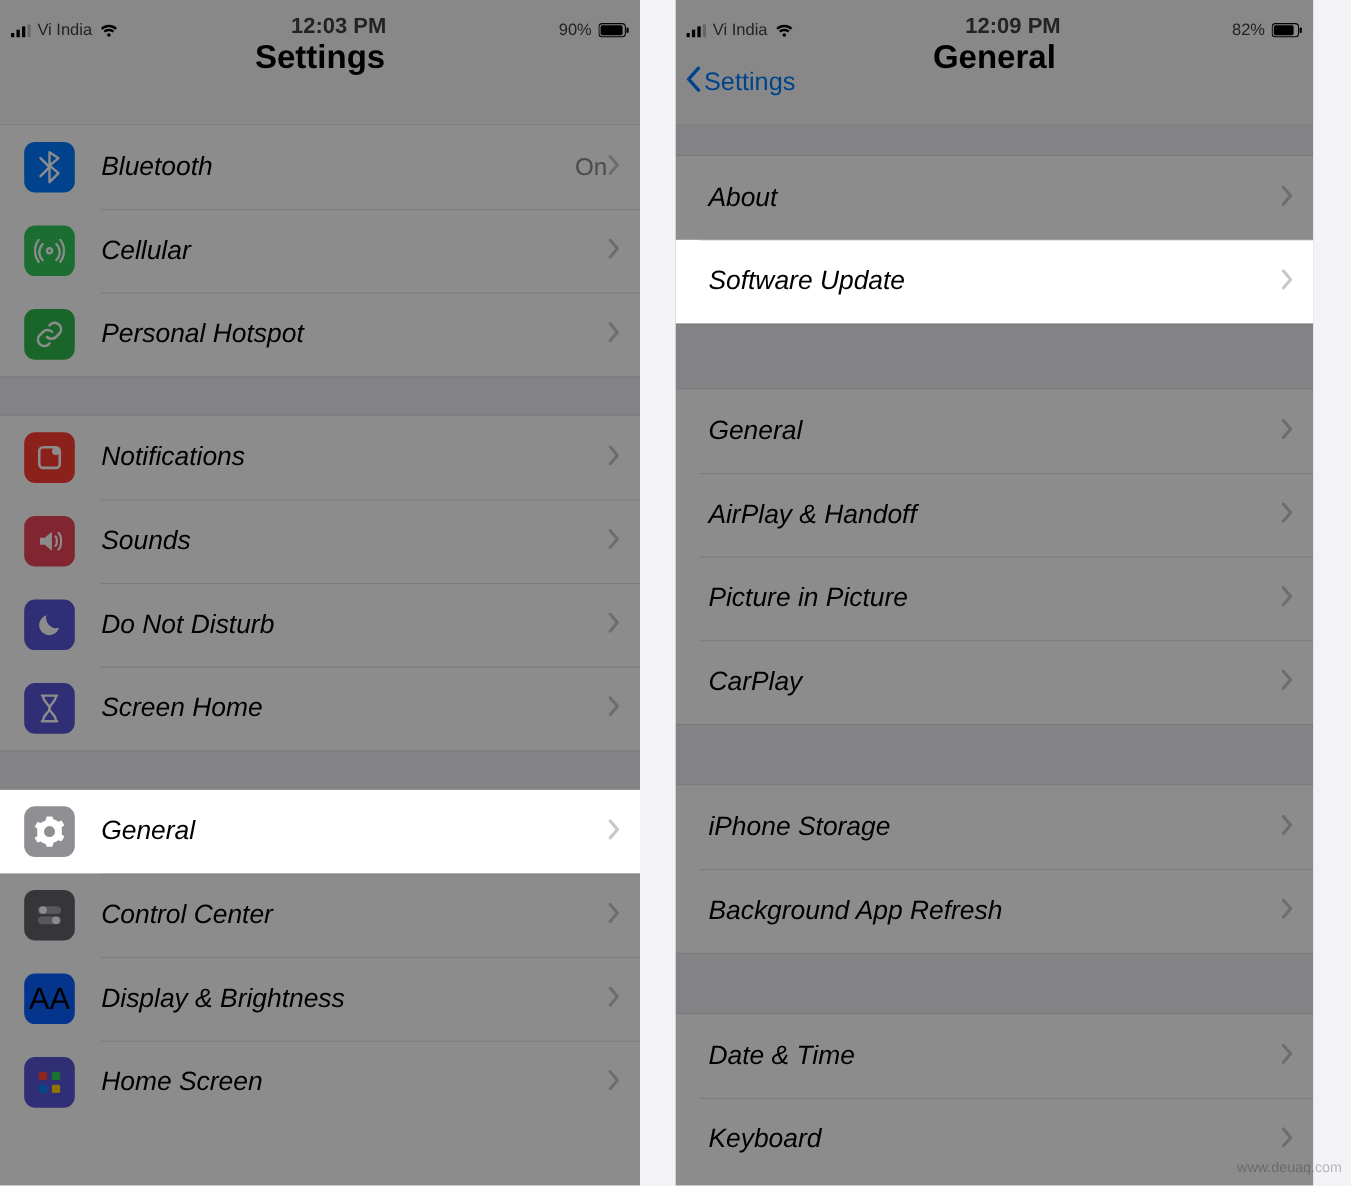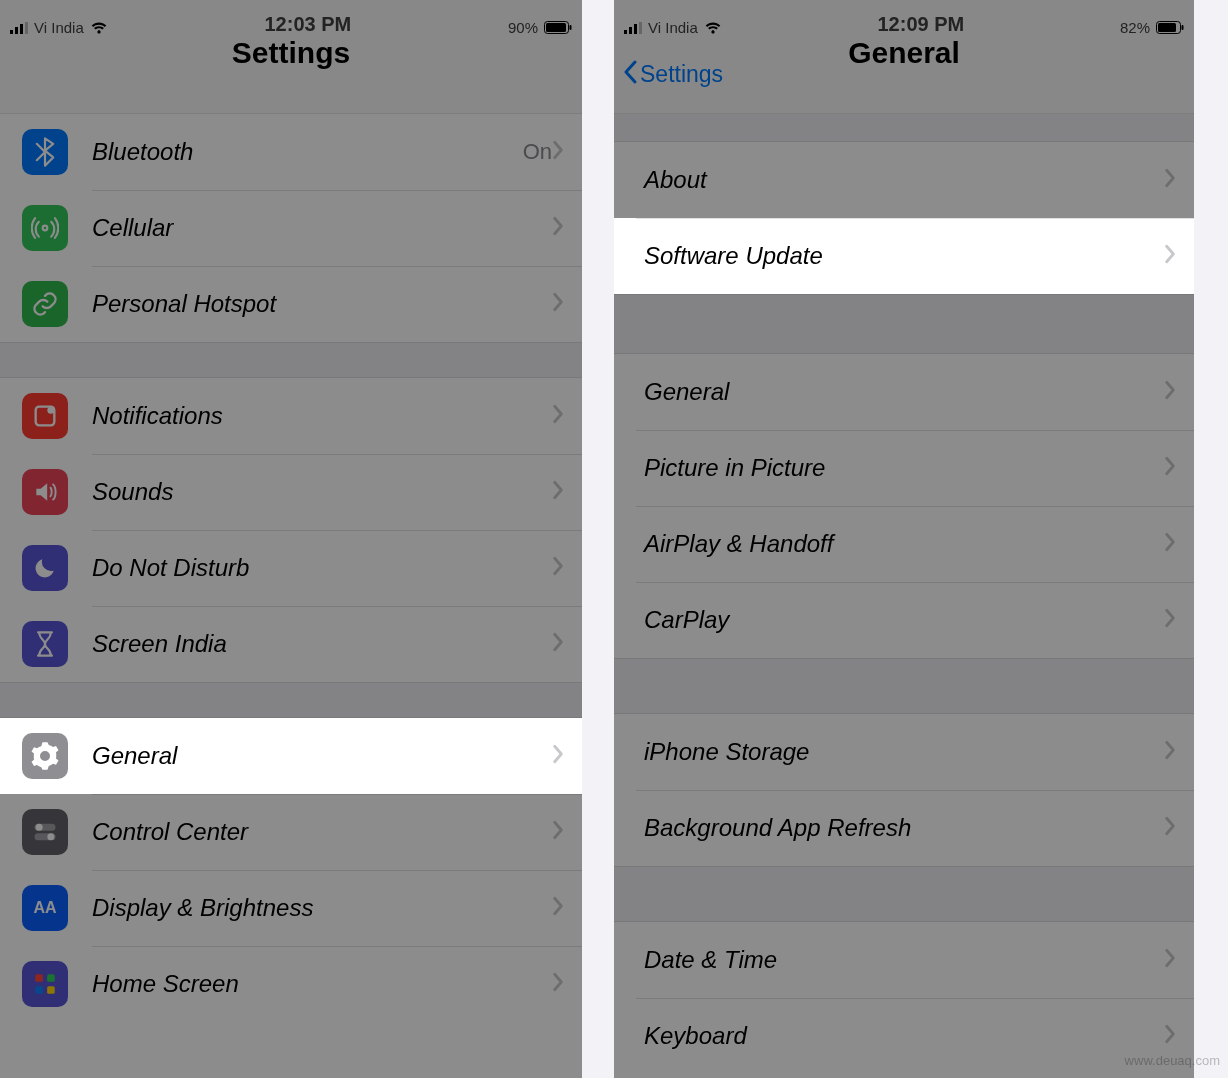--- a/index.html
+++ b/index.html
@@ -195,21 +195,21 @@
       <span class="chevron"><svg width="12" height="20" viewBox="0 0 10 18">
               <path d="M2 2l6 7-6 7" stroke="#c7c7cc" stroke-width="2.5" fill="none" stroke-linecap="round" stroke-linejoin="round"></path>
             </svg></span>
     </div>
         <div class="row">
       <div class="icon bg-indigo">
             <svg width="20" height="28" viewBox="0 0 16 24">
               <path d="M2 2h12M2 22h12M3 2c0 6 5 6 5 10s-5 4-5 10M13 2c0 6-5 6-5 10s5 4 5 10" stroke="#fff" stroke-width="1.8" fill="none" stroke-linecap="round"></path>
             </svg>
           </div>
-      <span class="label">Screen India</span>
+      <span class="label">Screen Home</span>
 
       <span class="chevron"><svg width="12" height="20" viewBox="0 0 10 18">
               <path d="M2 2l6 7-6 7" stroke="#c7c7cc" stroke-width="2.5" fill="none" stroke-linecap="round" stroke-linejoin="round"></path>
             </svg></span>
     </div>
       </div>
     <div class="group-gap"></div>
     <div id="left-g3">
         <div class="row highlight">
       <div class="icon bg-gray">
@@ -233,21 +233,21 @@
             </svg>
           </div>
       <span class="label">Control Center</span>
 
       <span class="chevron"><svg width="12" height="20" viewBox="0 0 10 18">
               <path d="M2 2l6 7-6 7" stroke="#c7c7cc" stroke-width="2.5" fill="none" stroke-linecap="round" stroke-linejoin="round"></path>
             </svg></span>
     </div>
         <div class="row">
       <div class="icon bg-blue2">
-            <span style="font-weight:700;font-size:16px;color:#ffffff">AA</span>
+            <span style="font-weight:400;font-size:28px;color:#000000">AA</span>
           </div>
       <span class="label">Display &amp; Brightness</span>
 
       <span class="chevron"><svg width="12" height="20" viewBox="0 0 10 18">
               <path d="M2 2l6 7-6 7" stroke="#c7c7cc" stroke-width="2.5" fill="none" stroke-linecap="round" stroke-linejoin="round"></path>
             </svg></span>
     </div>
         <div class="row">
       <div class="icon bg-indigo">
             <svg width="26" height="26" viewBox="0 0 24 24">
@@ -335,29 +335,29 @@
         <div class="row noicon">
 
       <span class="label">General</span>
 
       <span class="chevron"><svg width="12" height="20" viewBox="0 0 10 18">
               <path d="M2 2l6 7-6 7" stroke="#c7c7cc" stroke-width="2.5" fill="none" stroke-linecap="round" stroke-linejoin="round"></path>
             </svg></span>
     </div>
         <div class="row noicon">
 
+      <span class="label">AirPlay &amp; Handoff</span>
+
+      <span class="chevron"><svg width="12" height="20" viewBox="0 0 10 18">
+              <path d="M2 2l6 7-6 7" stroke="#c7c7cc" stroke-width="2.5" fill="none" stroke-linecap="round" stroke-linejoin="round"></path>
+            </svg></span>
+    </div>
+        <div class="row noicon">
+
       <span class="label">Picture in Picture</span>
-
-      <span class="chevron"><svg width="12" height="20" viewBox="0 0 10 18">
-              <path d="M2 2l6 7-6 7" stroke="#c7c7cc" stroke-width="2.5" fill="none" stroke-linecap="round" stroke-linejoin="round"></path>
-            </svg></span>
-    </div>
-        <div class="row noicon">
-
-      <span class="label">AirPlay &amp; Handoff</span>
 
       <span class="chevron"><svg width="12" height="20" viewBox="0 0 10 18">
               <path d="M2 2l6 7-6 7" stroke="#c7c7cc" stroke-width="2.5" fill="none" stroke-linecap="round" stroke-linejoin="round"></path>
             </svg></span>
     </div>
         <div class="row noicon">
 
       <span class="label">CarPlay</span>
 
       <span class="chevron"><svg width="12" height="20" viewBox="0 0 10 18">

